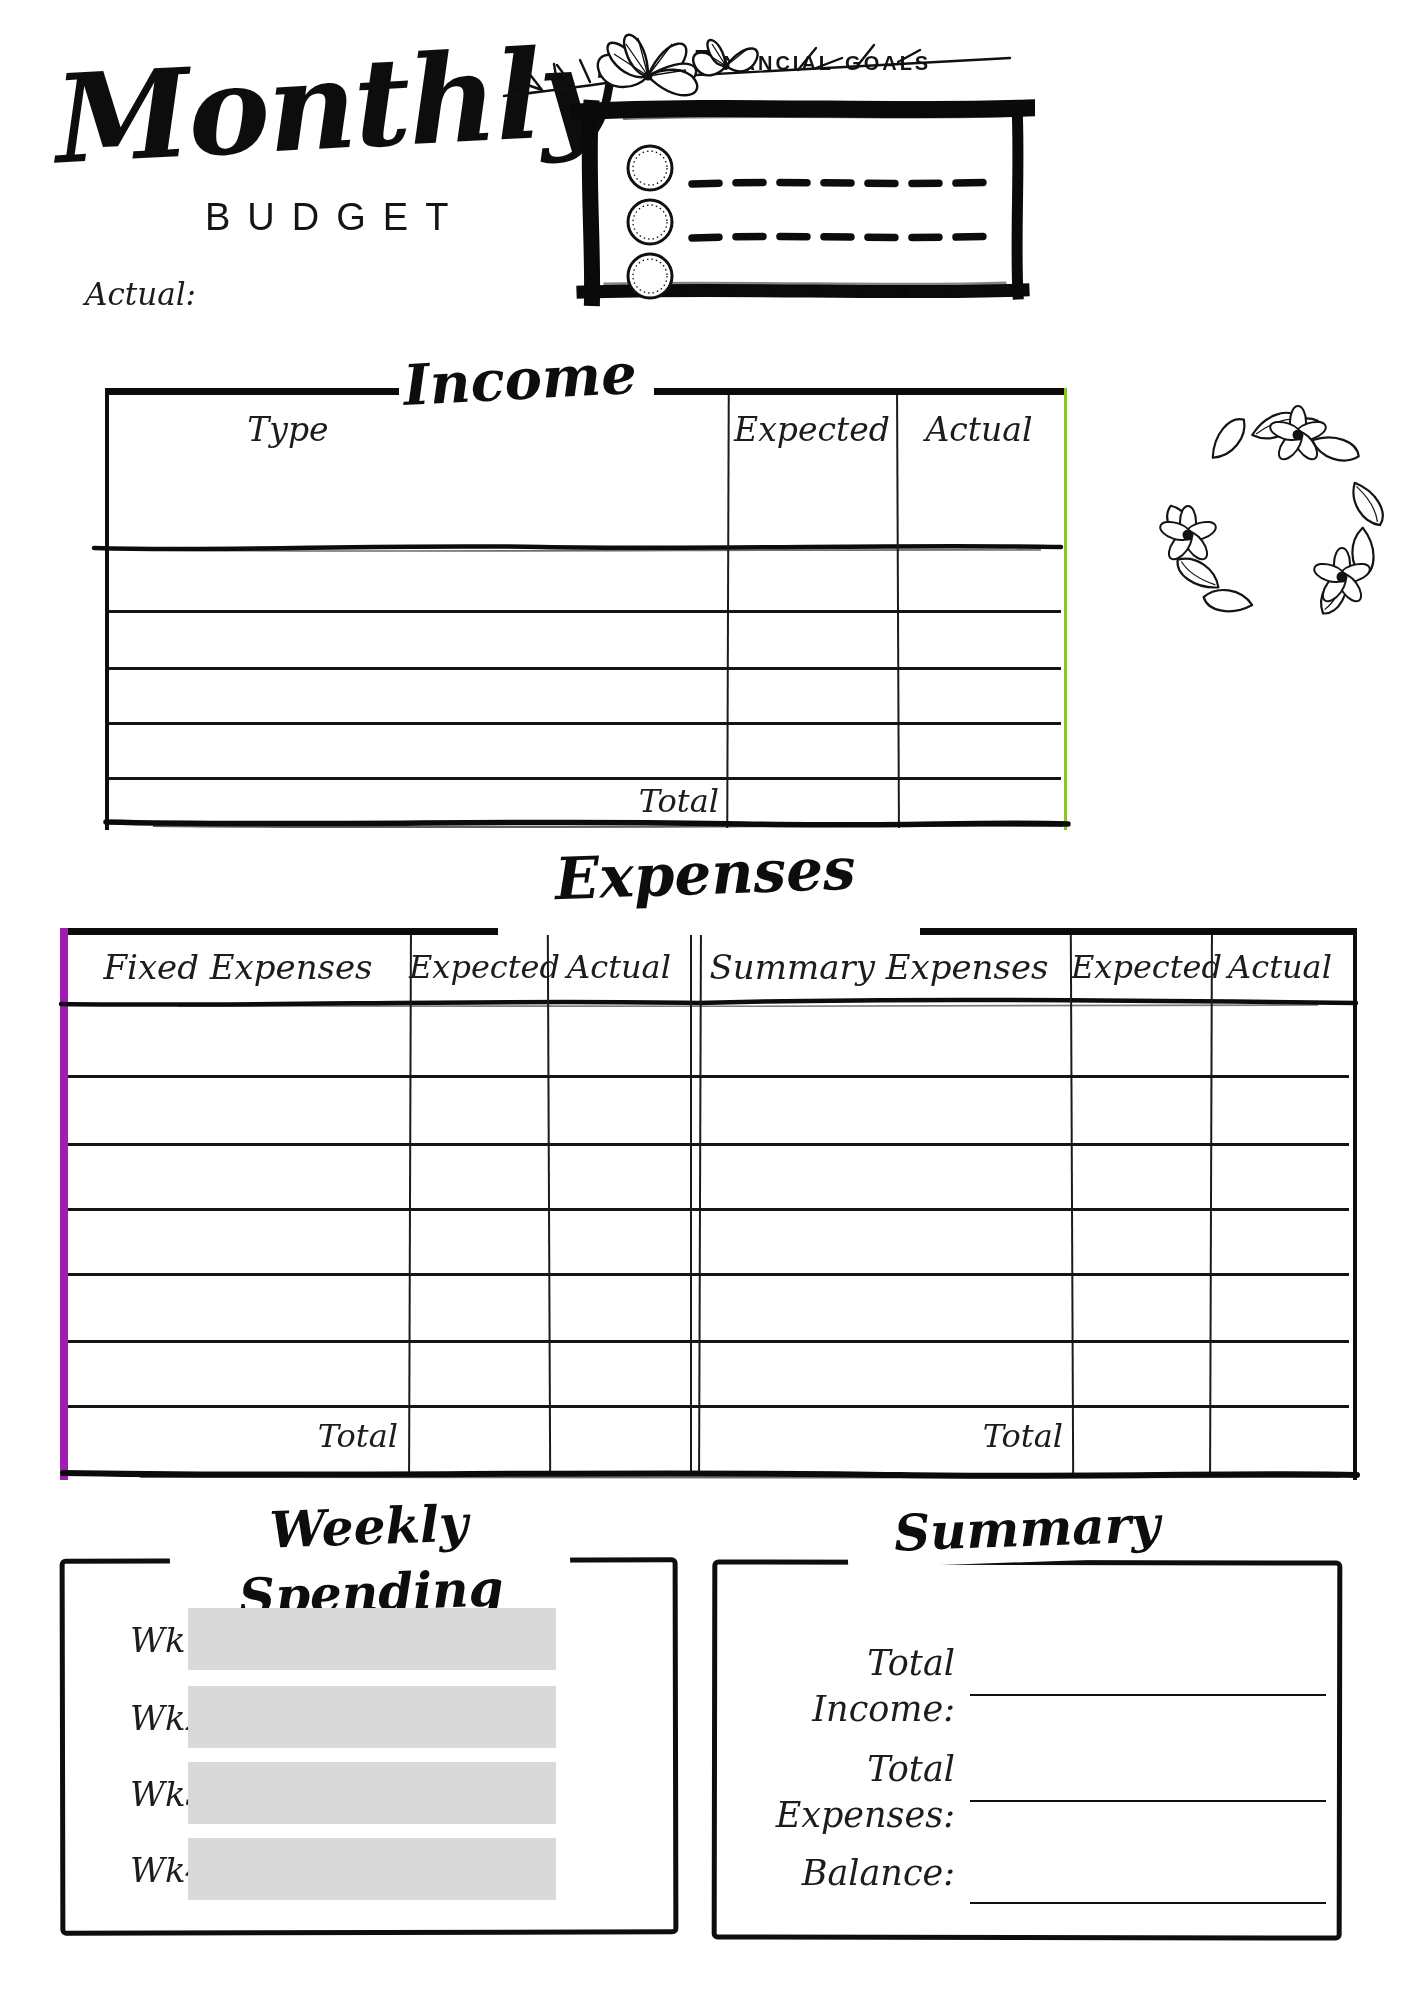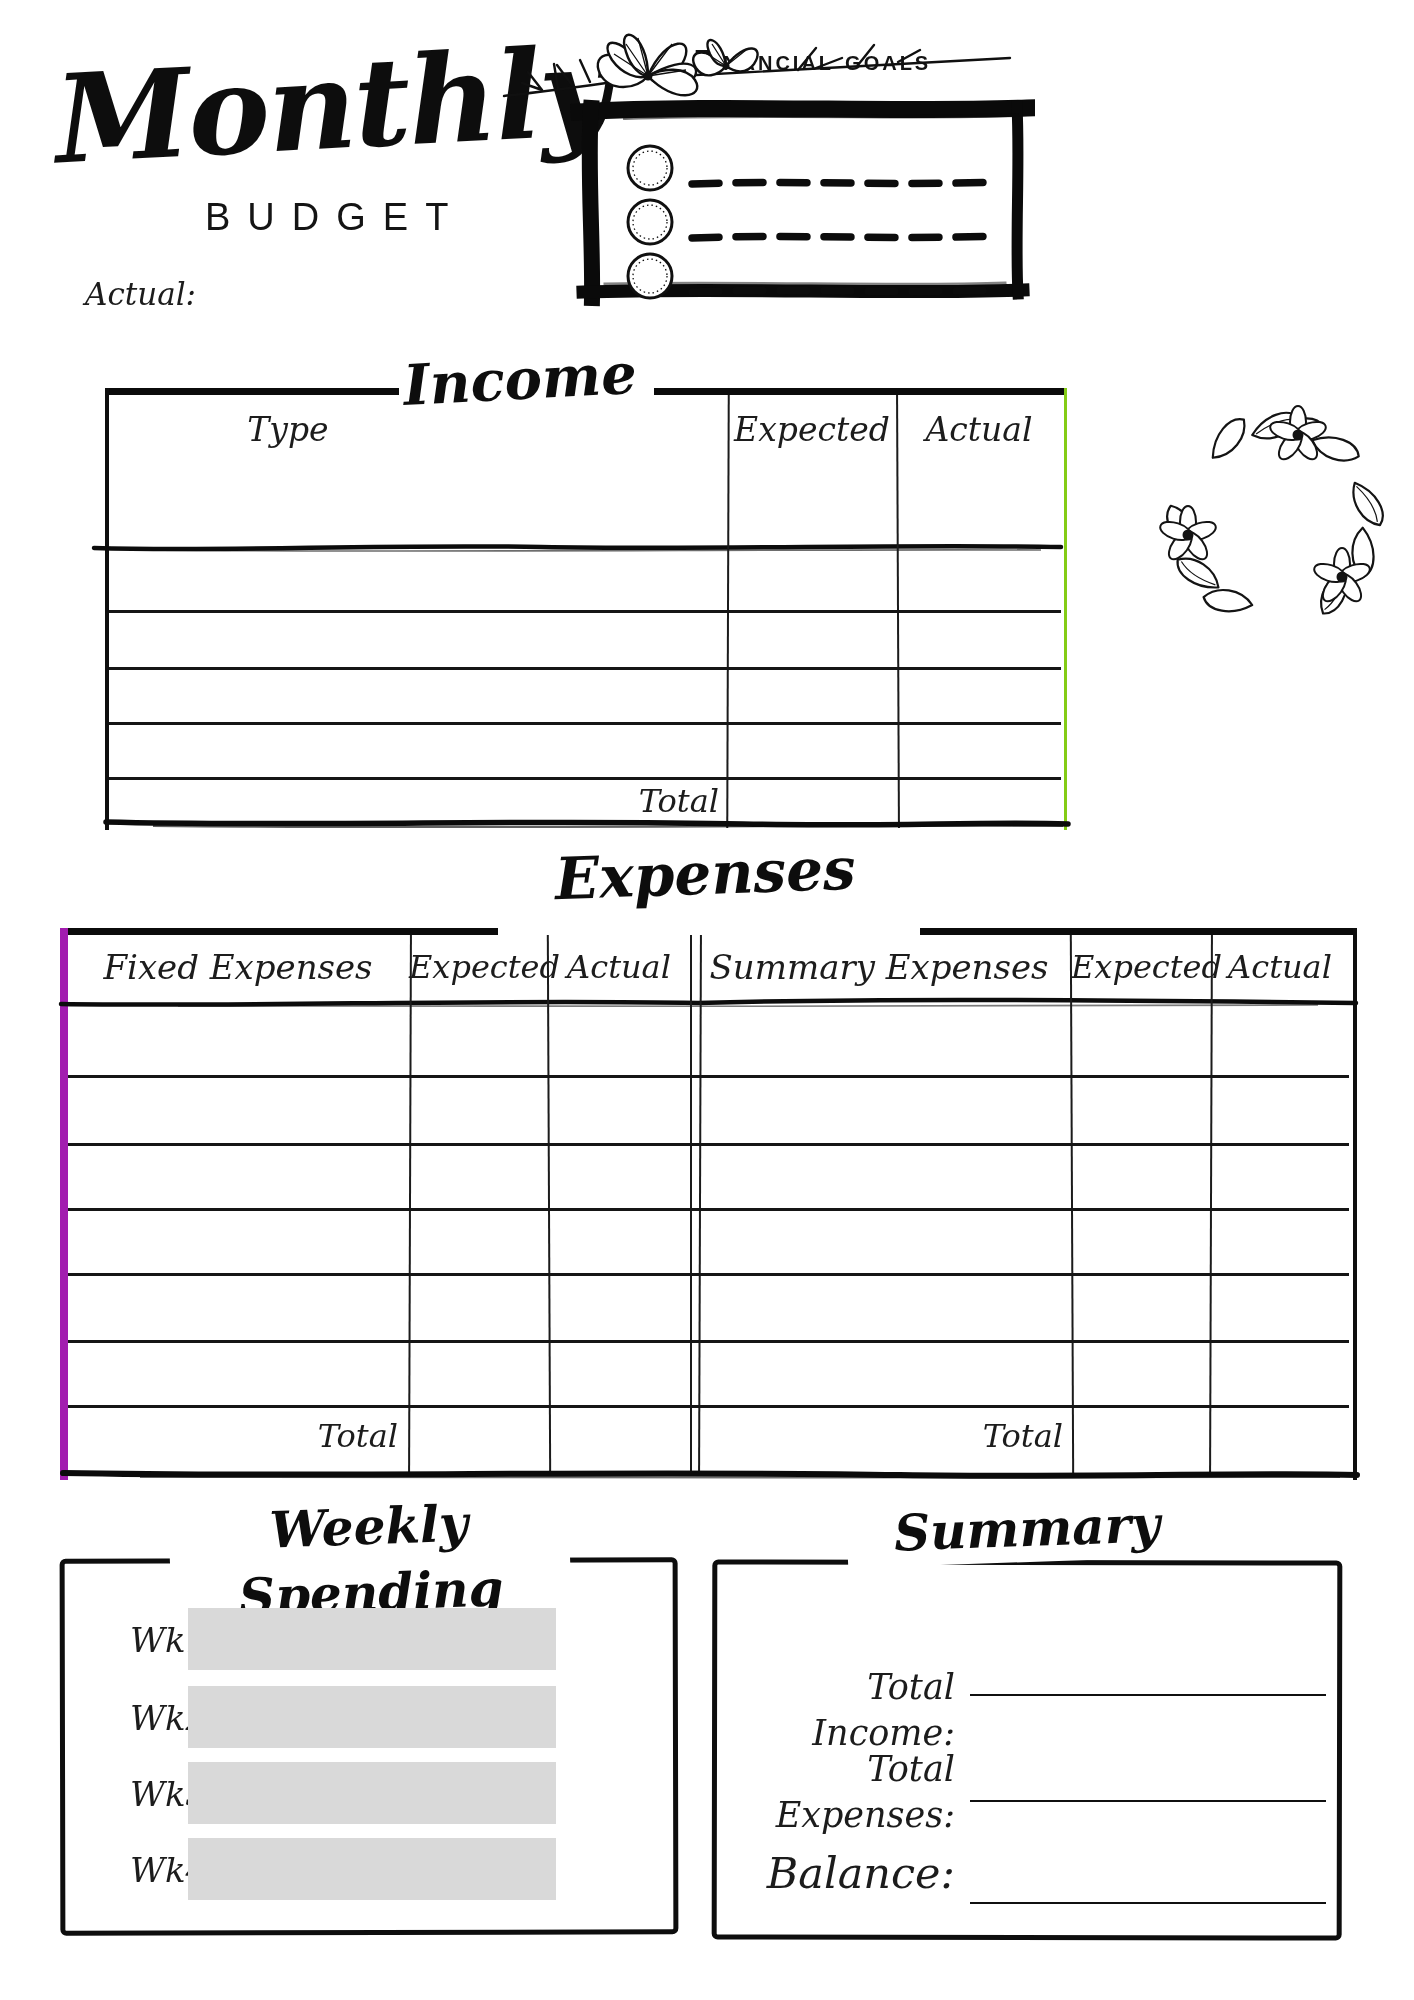--- a/index.html
+++ b/index.html
@@ -234,22 +234,22 @@
   <div class="abs hand center" style="left:130px;top:1850px;width:70px;font-size:34px;">Wk4</div>
 
   <div class="bar" style="left:188px;top:1608px;"></div>
   <div class="bar" style="left:188px;top:1686px;"></div>
   <div class="bar" style="left:188px;top:1762px;"></div>
   <div class="bar" style="left:188px;top:1838px;"></div>
 
   <div class="box" style="left:712px;top:1560px;width:620px;height:370px;transform:rotate(.1deg);"></div>
   <div class="boxtitle script" style="left:847px;top:1496px;width:360px;transform:rotate(-2deg);">Summary</div>
 
-  <div class="abs hand right" style="left:740px;top:1640px;width:215px;font-size:35px;line-height:46px;margin-top:24px;">Total Income:</div>
+  <div class="abs hand right" style="left:740px;top:1640px;width:215px;font-size:35px;line-height:46px;">Total Income:</div>
   <div class="sumline" style="left:970px;top:1694px;"></div>
 
   <div class="abs hand right" style="left:720px;top:1746px;width:235px;font-size:35px;line-height:46px;">Total Expenses:</div>
   <div class="sumline" style="left:970px;top:1800px;"></div>
 
-  <div class="abs hand right" style="left:740px;top:1850px;width:215px;font-size:43px;line-height:46px;">Balance:</div>
+  <div class="abs hand right" style="left:740px;top:1850px;width:215px;font-size:35px;line-height:46px;">Balance:</div>
   <div class="sumline" style="left:970px;top:1902px;"></div>
 
 </div>
 
 </body></html>

